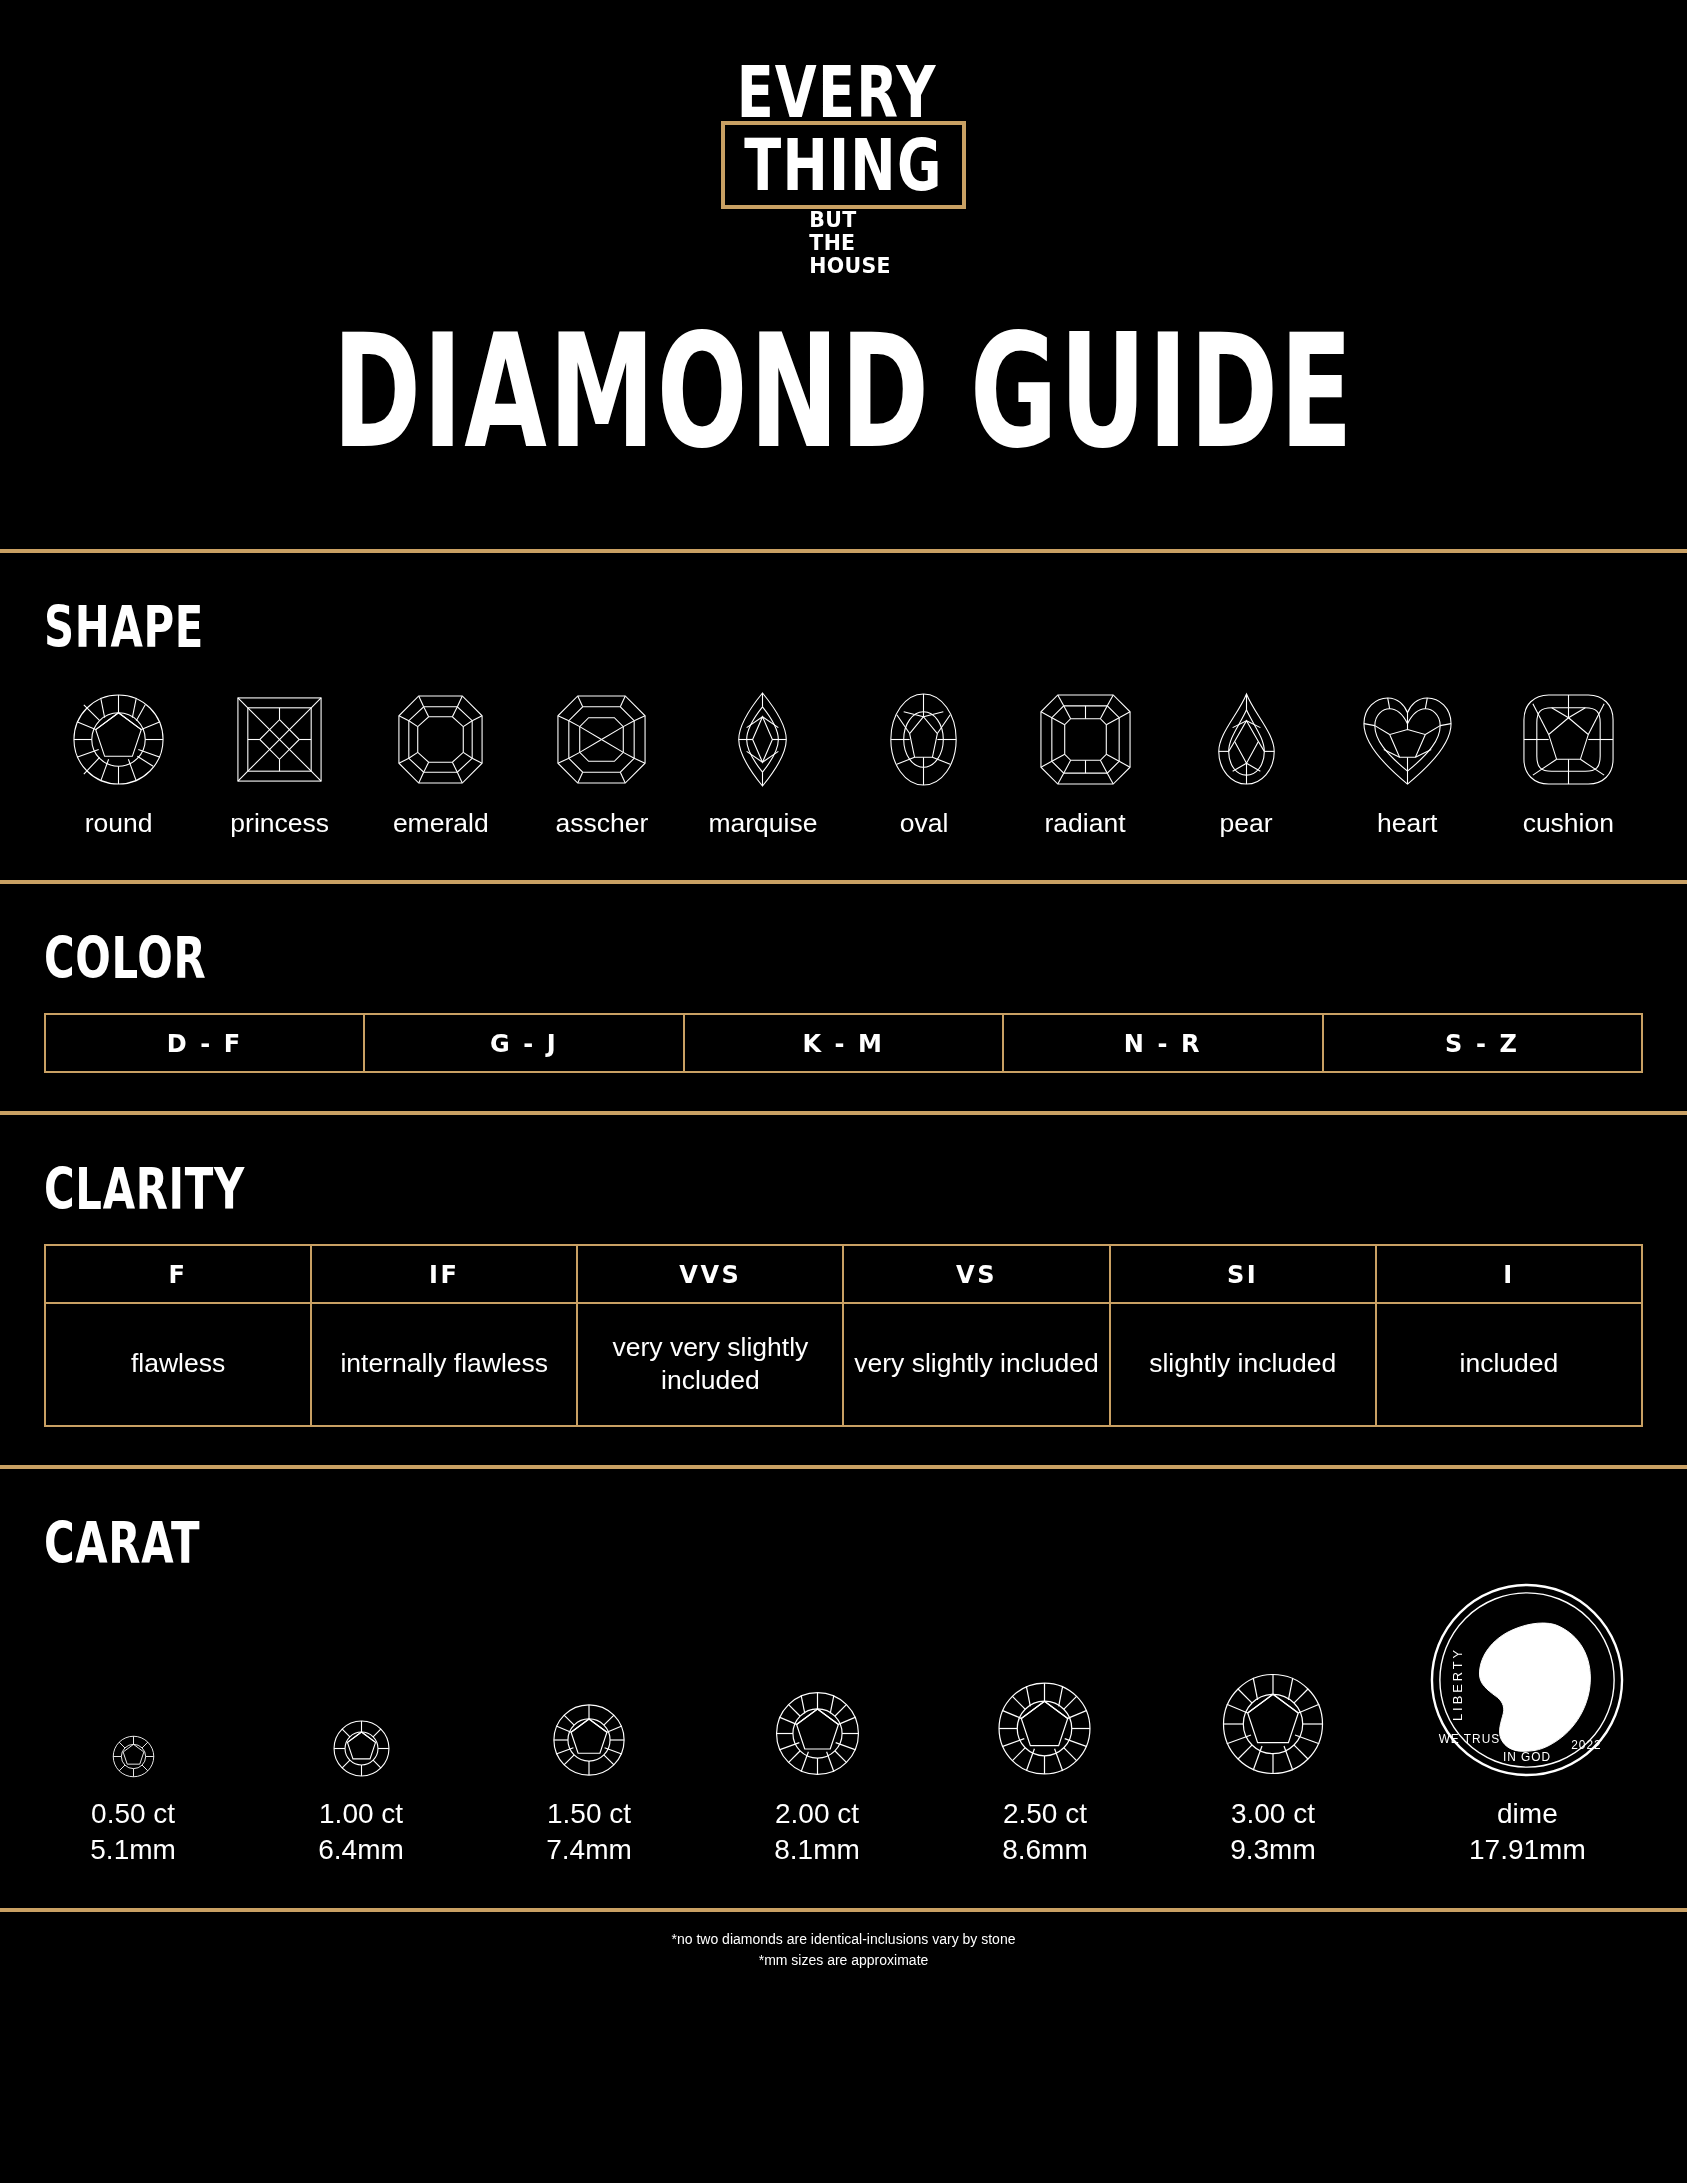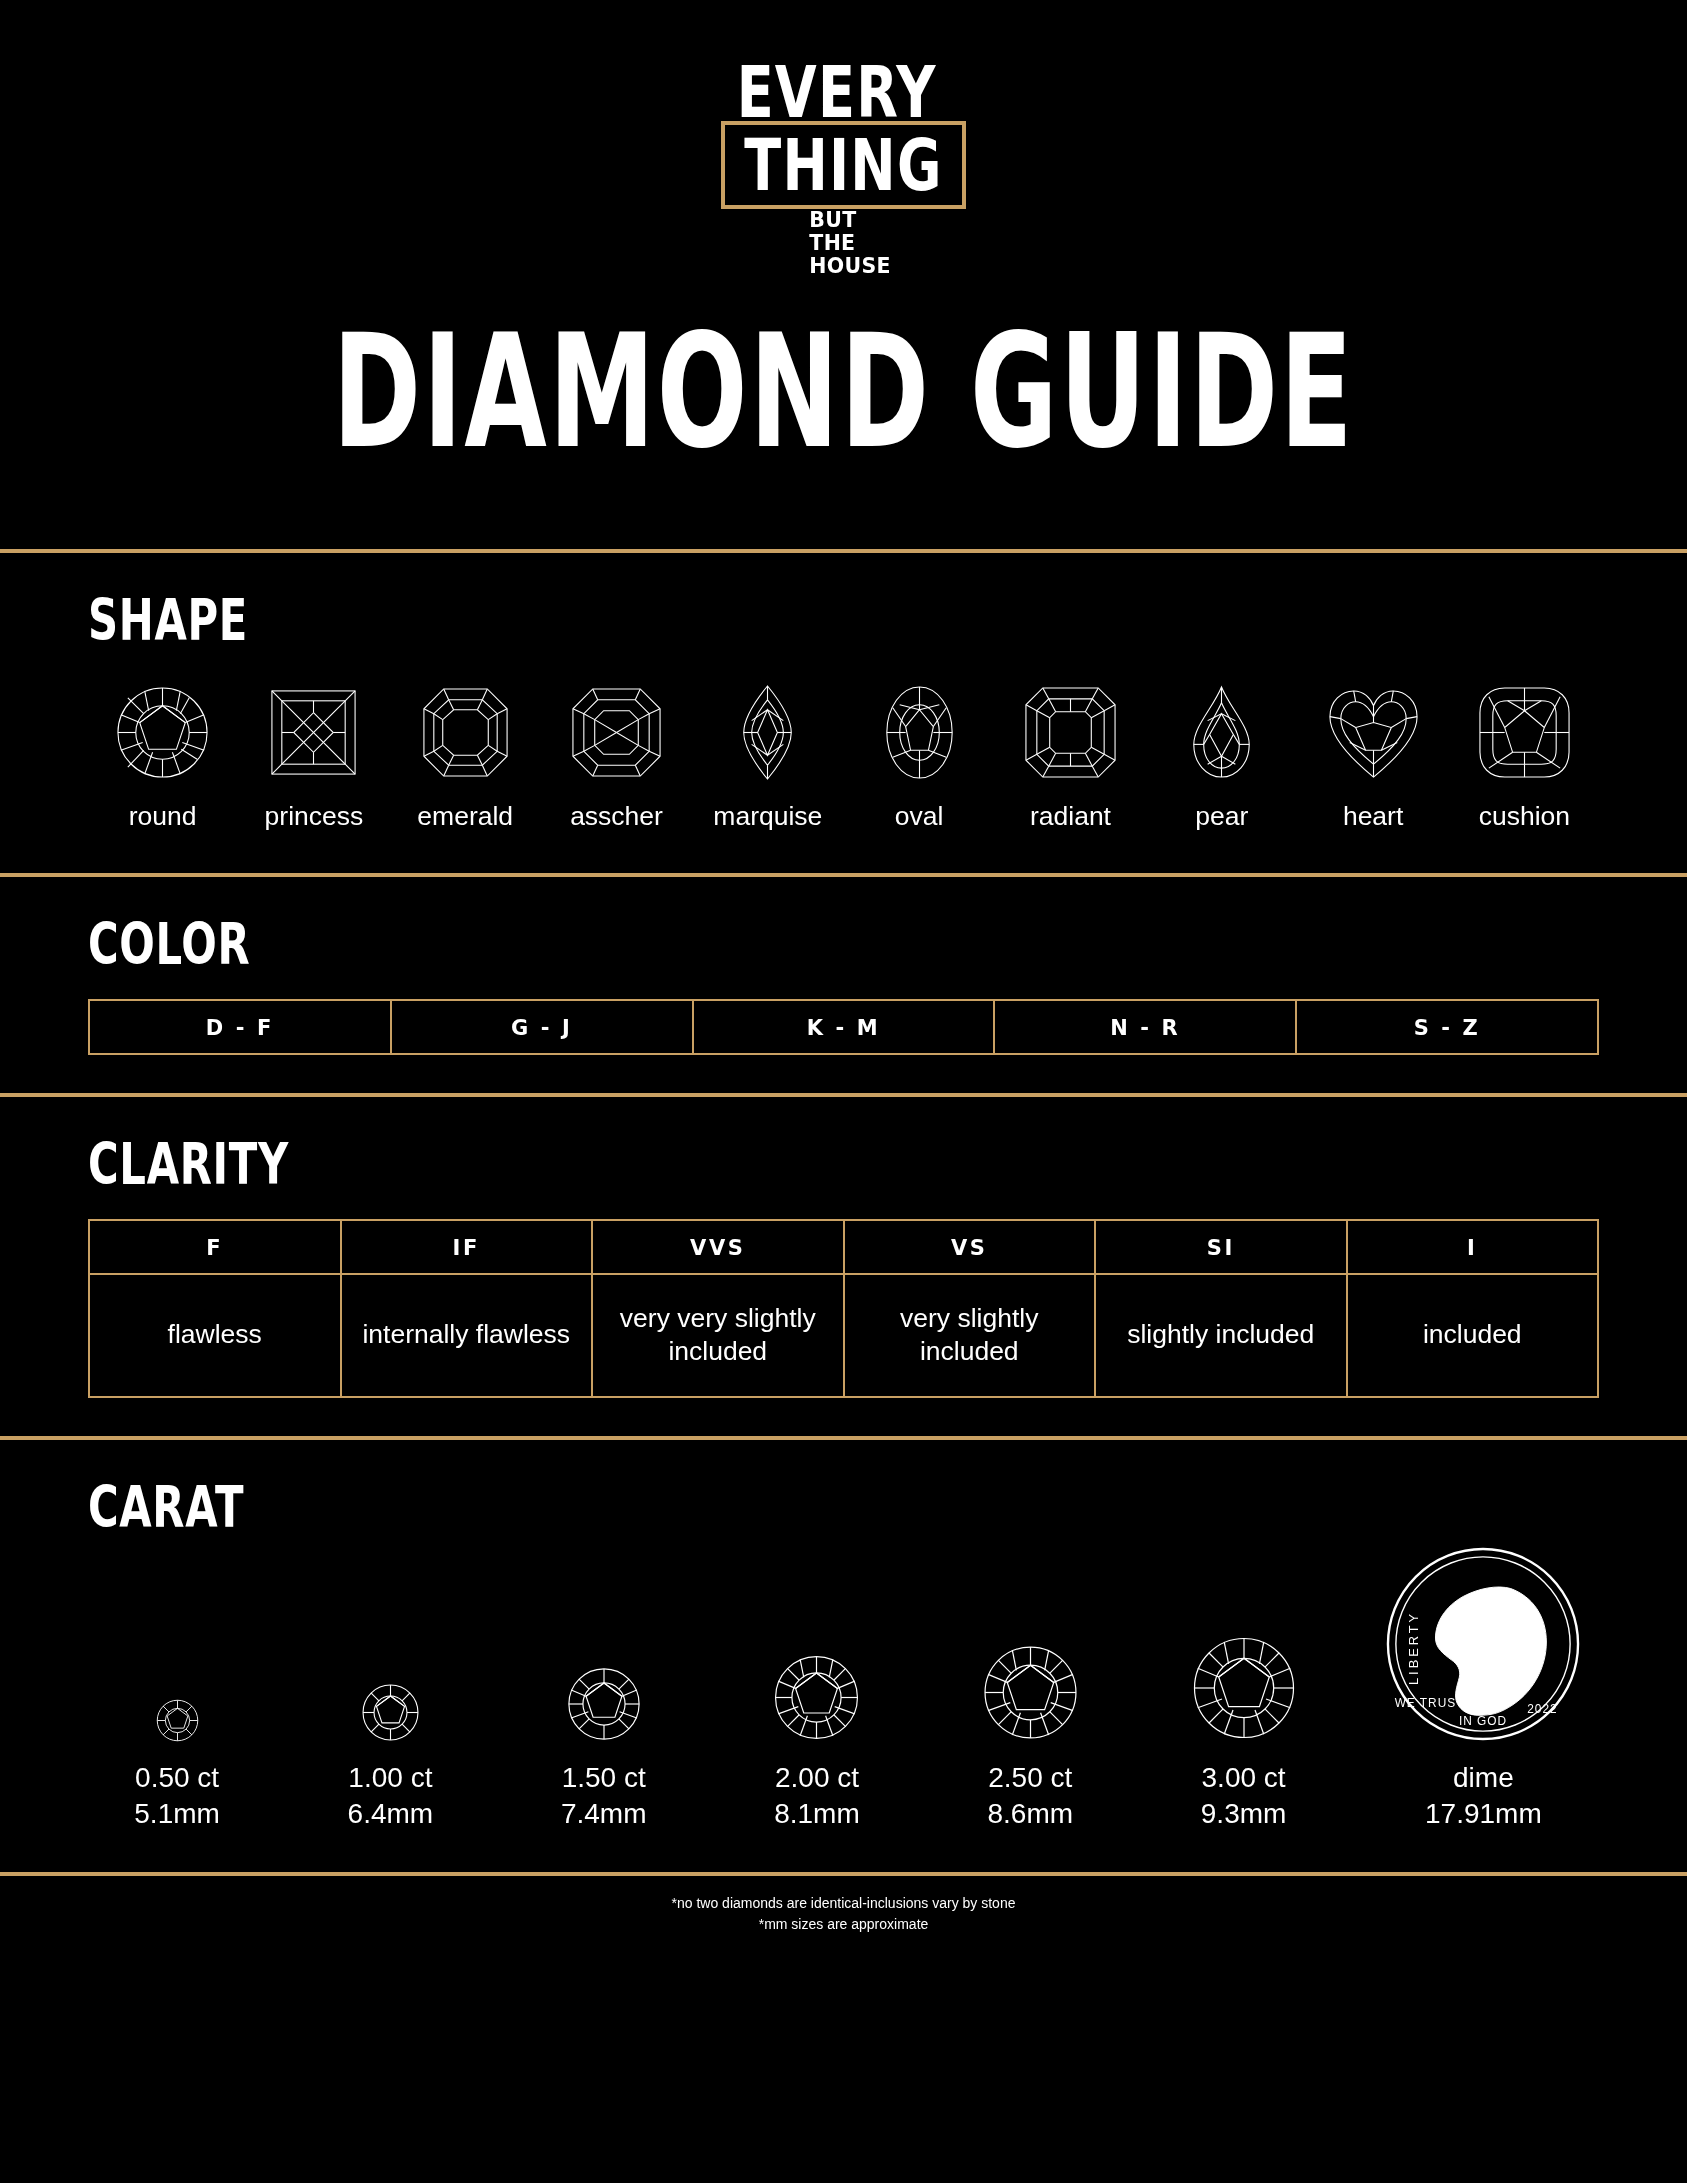--- a/index.html
+++ b/index.html
@@ -80,21 +80,22 @@
   }
   .header-spacer { height: 99px; }
 
   
   .rule {
     height: 4px;
     background: #c9a063;
     width: 100%;
   }
   .section {
-    padding: 0 88px;
+    padding: 0 44px;
+    margin-top: 7px;
   }
   .section-title {
     font-family: "DejaVu Sans", sans-serif;
     font-weight: bold;
     font-size: 44px;
     letter-spacing: 0.7px;
     transform: scaleY(1.3) scaleX(0.95);
     transform-origin: left center;
     margin: 41px 0 0 0;
     display: inline-block;
@@ -134,21 +135,21 @@
     table-layout: fixed;
   }
   .grade-table td, .grade-table th {
     border: 2px solid #c9a063;
     text-align: center;
     color: #ffffff;
   }
   .grade-table .head-cell {
     font-family: "DejaVu Sans", sans-serif;
     font-weight: bold;
-    font-size: 21px;
+    font-size: 24px;
     letter-spacing: 2.6px;
     padding: 14.6px 4px 13.2px 4px;
     transform-origin: center;
   }
   .grade-table .body-cell {
     font-family: "Liberation Sans", sans-serif;
     font-size: 28px;
     font-weight: normal;
     line-height: 1.28;
     padding: 34px 9.3px;

